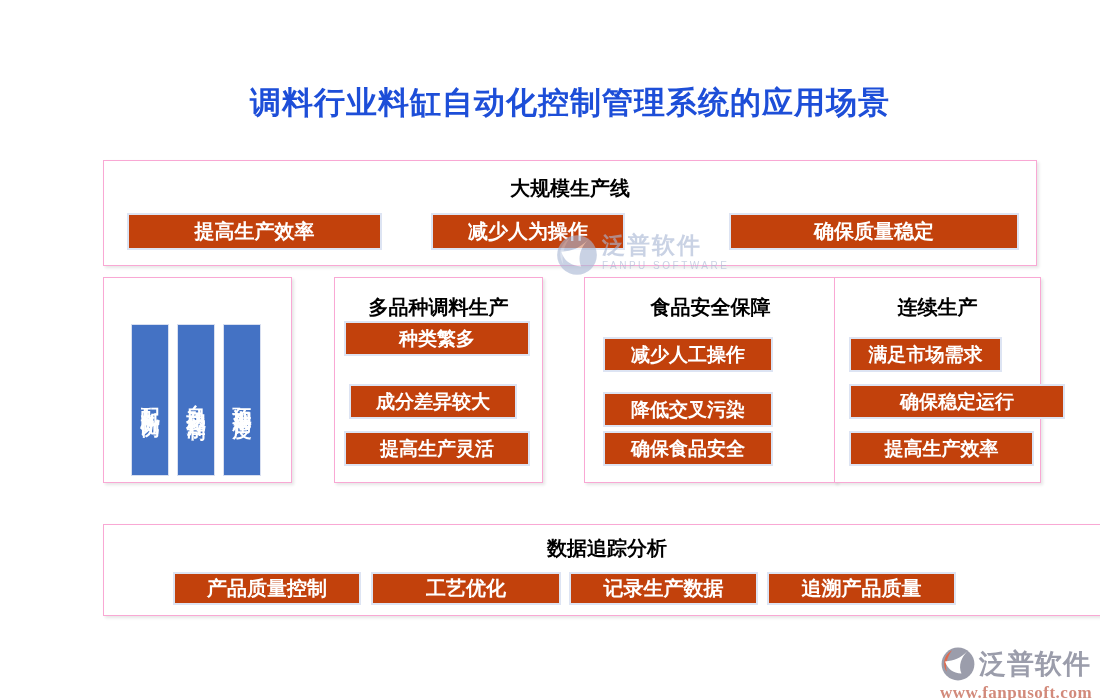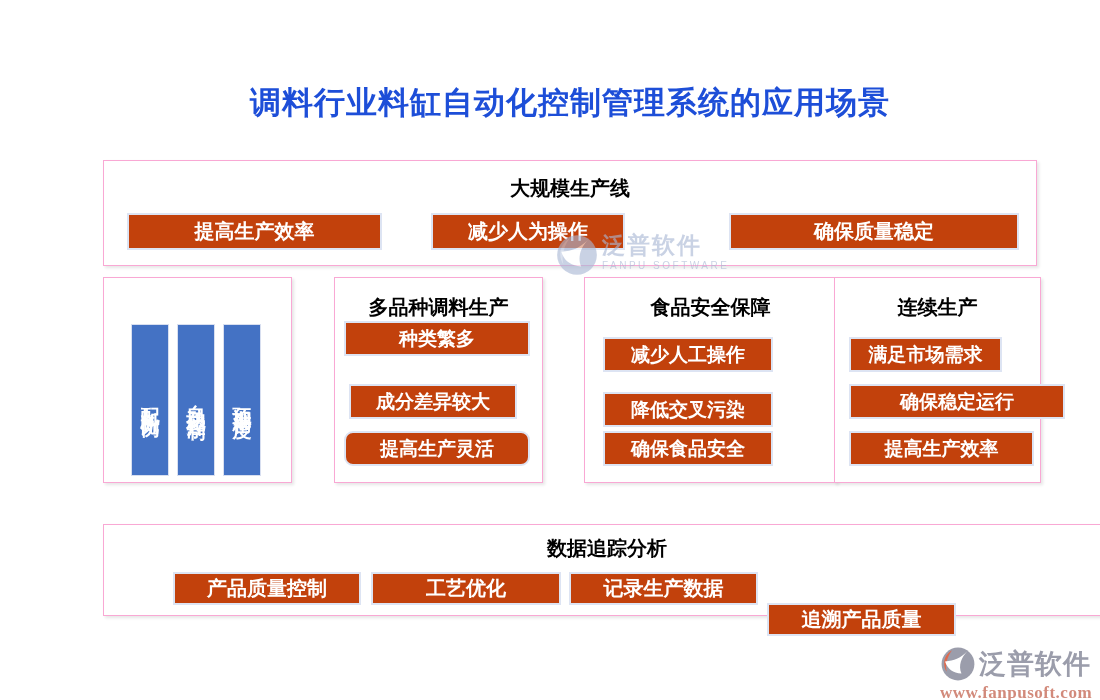--- a/index.html
+++ b/index.html
@@ -89,21 +89,21 @@
   <section class="panel mid-panel mp1">
     <div class="vbar" style="left:27px;">配料比例</div>
     <div class="vbar" style="left:73px;">自动化控制</div>
     <div class="vbar" style="left:119px;">预期精度</div>
   </section>
 
   <section class="panel mid-panel mp2">
     <div class="panel-title">多品种调料生产</div>
     <div class="pill mid-pill" style="left:9px;top:43px;width:186px;">种类繁多</div>
     <div class="pill mid-pill" style="left:14px;top:106px;width:168px;">成分差异较大</div>
-    <div class="pill mid-pill" style="left:9px;top:153px;width:186px;border-radius:9px;">提高生产灵活</div>
+    <div class="pill mid-pill" style="left:9px;top:153px;width:186px;">提高生产灵活</div>
   </section>
 
   <section class="panel mid-panel mp3">
     <div class="panel-title">食品安全保障</div>
     <div class="pill mid-pill" style="left:18px;top:59px;width:170px;">减少人工操作</div>
     <div class="pill mid-pill" style="left:18px;top:106px;width:170px;margin-top:8px;">降低交叉污染</div>
     <div class="pill mid-pill" style="left:18px;top:153px;width:170px;">确保食品安全</div>
   </section>
 
   <section class="panel mid-panel mp4">
@@ -111,21 +111,21 @@
     <div class="pill mid-pill" style="left:14px;top:59px;width:153px;">满足市场需求</div>
     <div class="pill mid-pill" style="left:14px;top:106px;width:216px;">确保稳定运行</div>
     <div class="pill mid-pill" style="left:14px;top:153px;width:185px;">提高生产效率</div>
   </section>
 
   <section class="panel bottom-panel">
     <div class="panel-title">数据追踪分析</div>
     <div class="pill bot-pill" style="left:69px;width:188px;">产品质量控制</div>
     <div class="pill bot-pill" style="left:267px;width:190px;">工艺优化</div>
     <div class="pill bot-pill" style="left:465px;width:189px;">记录生产数据</div>
-    <div class="pill bot-pill" style="left:663px;width:189px;margin-top:31px;">追溯产品质量</div>
+    <div class="pill bot-pill" style="left:663px;width:189px;">追溯产品质量</div>
   </section>
 
   <div class="footer-logo">
     <div class="fl-row">
       <svg class="logo-svg" width="36" height="38" viewBox="0 0 40 44">
         <circle cx="20" cy="22" r="19" fill="#9b9dab"></circle>
         <path d="M13 6 C7 10 4 15 4 21 C4 25 5 28 7 31 C5 24 7 14 13 6 Z" fill="#e0694d"></path>
         <path d="M31 7 C22 16 16 18 5 19 C8 28 14 32 24 33 C20 24 24 14 31 7 Z" fill="#ffffff"></path>
       </svg>
       <span class="fl-name">泛普软件</span>

